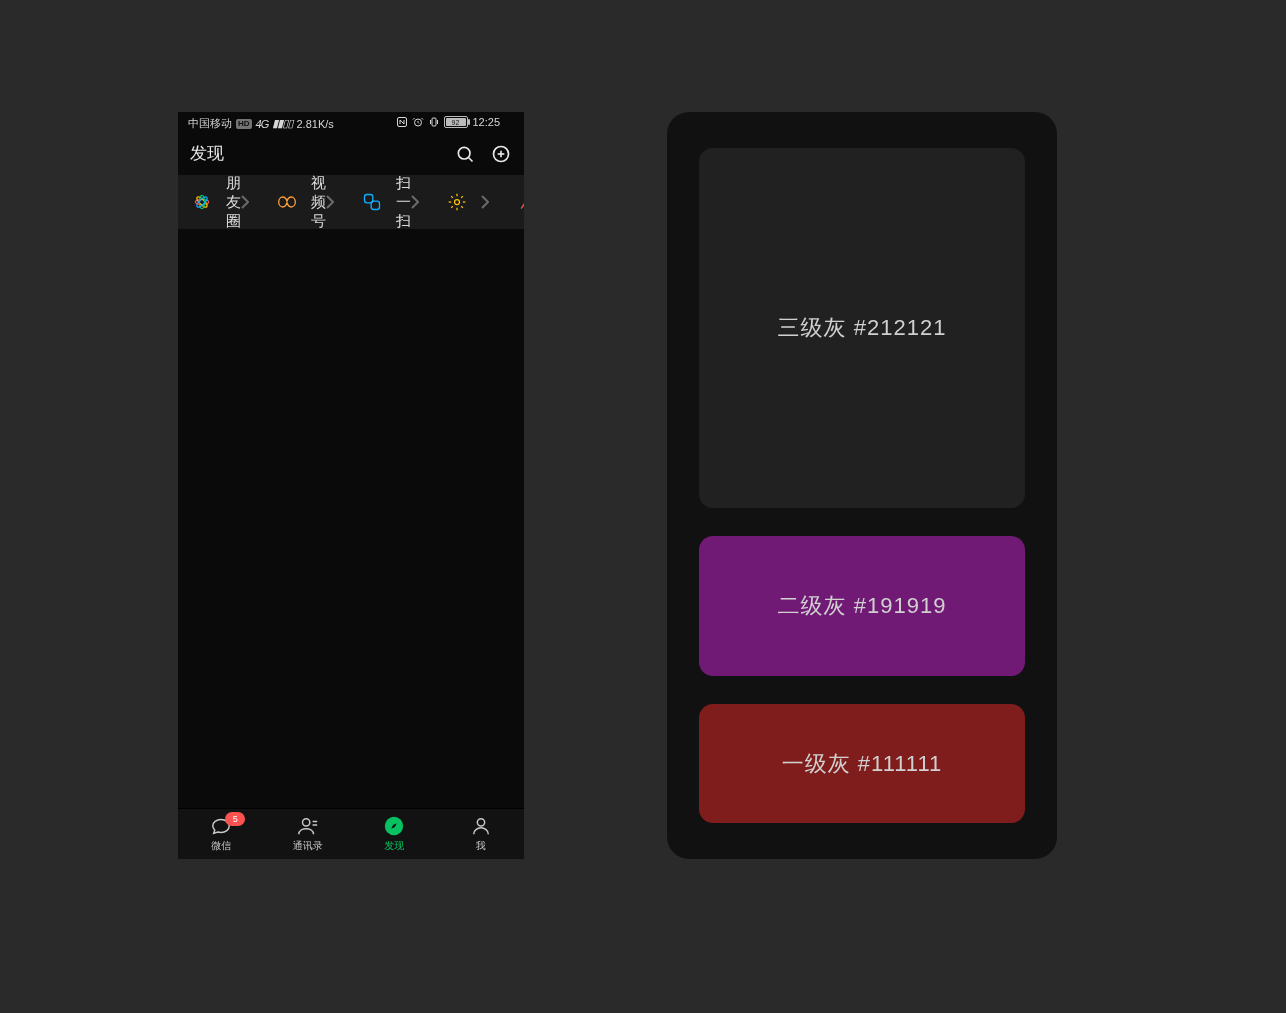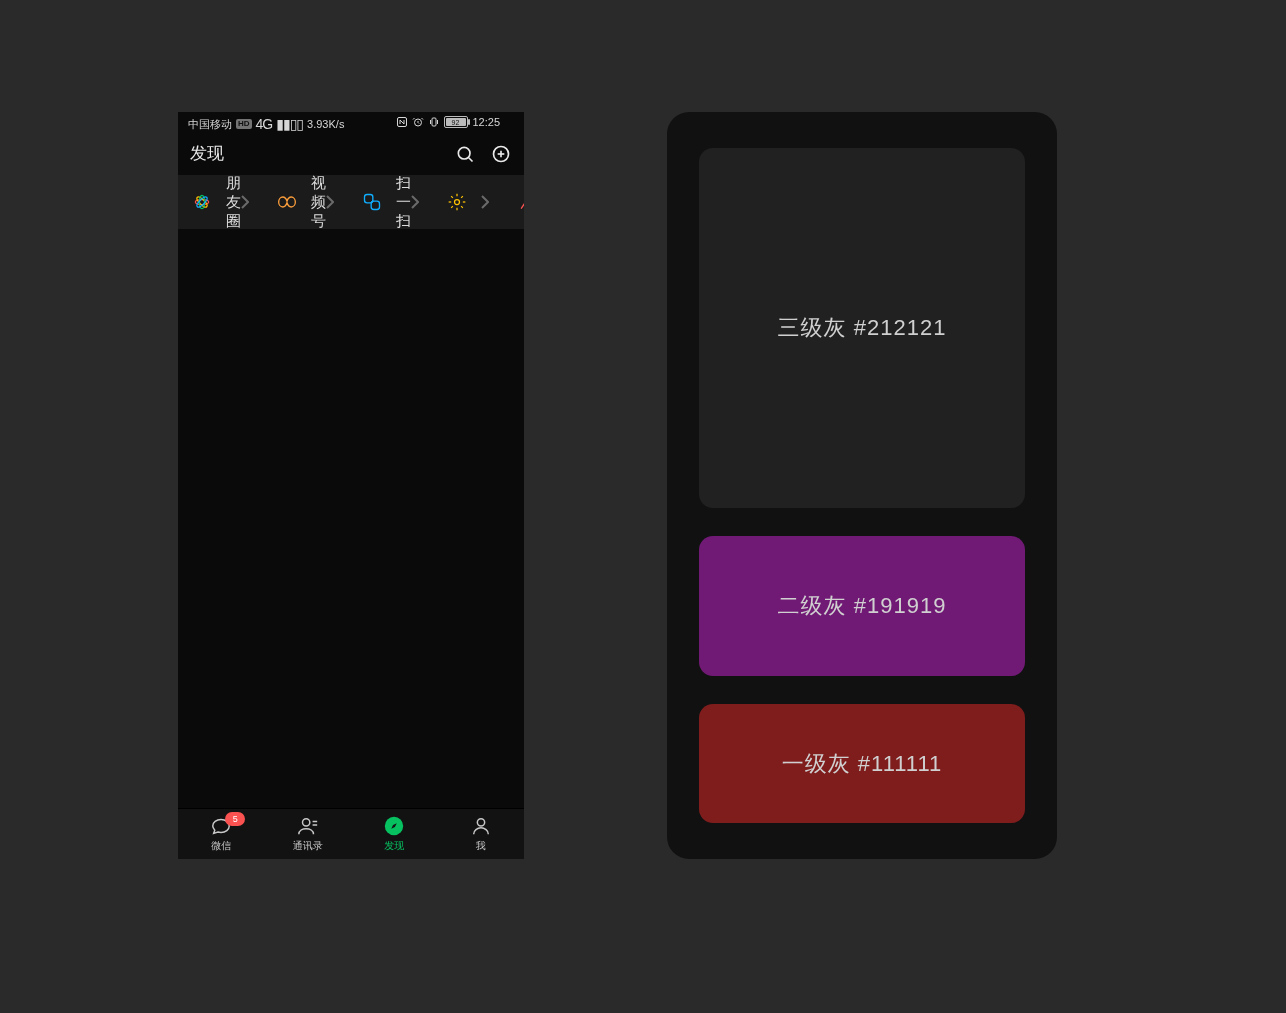--- a/index.html
+++ b/index.html
@@ -3,21 +3,21 @@
 <meta charset="utf-8">
 <style>
   html,body{margin:0;padding:0;background:#2a2a2a;font-family:-apple-system,"PingFang SC","Microsoft YaHei",sans-serif;color:#e5e5e5;}
   .stage{position:relative;width:1286px;height:1013px;}
 
   
   .phone{position:absolute;left:178px;top:112px;width:346px;height:747px;background:#0a0a0a;overflow:hidden;}
   .statusbar{display:flex;align-items:flex-start;justify-content:space-between;font-size:11px;padding:4px 24px 2px 10px;height:18px;color:#d7d7d7;gap:27px;}
   .statusbar .left,.statusbar .right{display:flex;align-items:center;gap:4px;}
   .hd-badge{display:inline-block;background:#737373;color:#111;font-size:8px;font-weight:700;border-radius:2px;padding:0 2px;line-height:10px;}
-  .sig{font-size:14px;letter-spacing:-1px;}
+  .sig{font-size:11px;letter-spacing:-1px;font-style:italic;}
   .batt{display:inline-flex;align-items:center;gap:1px;}
   .batt .cap{display:inline-block;width:22px;height:10px;border:1px solid #bbb;border-radius:2px;position:relative;}
   .batt .cap::after{content:"";position:absolute;right:-3px;top:2px;width:2px;height:6px;background:#bbb;border-radius:1px;}
   .batt .cap .fill{position:absolute;left:1px;top:1px;bottom:1px;width:90%;background:#bbb;border-radius:1px;}
   .batt .pct{position:absolute;width:22px;text-align:center;font-size:7px;color:#111;}
 
   .navbar{display:flex;align-items:center;justify-content:space-between;padding:6px 12px 10px 12px;}
   .navbar .title{font-size:17px;color:#e9e9e9;}
   .nav-actions{display:flex;align-items:center;gap:14px;}
   .icon-btn{width:22px;height:22px;display:flex;align-items:center;justify-content:center;color:#e9e9e9;}
@@ -50,21 +50,21 @@
 <div class="stage">
 
   <div class="phone">
 
     <div class="statusbar">
       <div class="left">
         <span>中国移动</span>
         <span class="hd-badge">HD</span>
         <span class="sig">4G</span>
         <span class="sig">▮▮▯▯</span>
-        <span>3.93K/s</span>
+        <span>2.81K/s</span>
       </div>
       <div class="right">
         <span>
           <svg width="12" height="12" viewBox="0 0 24 24" fill="none" stroke="#d7d7d7" stroke-width="2">
               <rect x="3" y="3" width="18" height="18" rx="3"></rect>
               <path d="M8 16V8l8 8V8"></path>
             </svg>
         </span>
         <span>
           <svg width="12" height="12" viewBox="0 0 24 24" fill="none" stroke="#d7d7d7" stroke-width="2">

